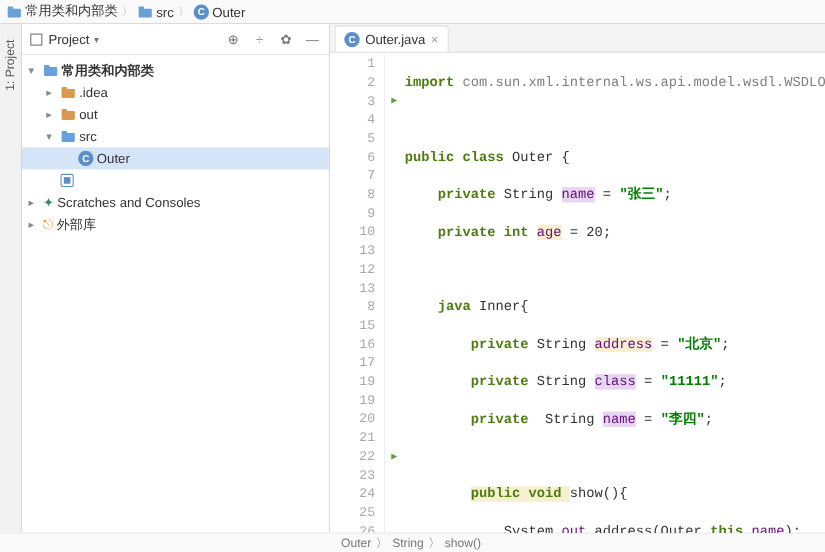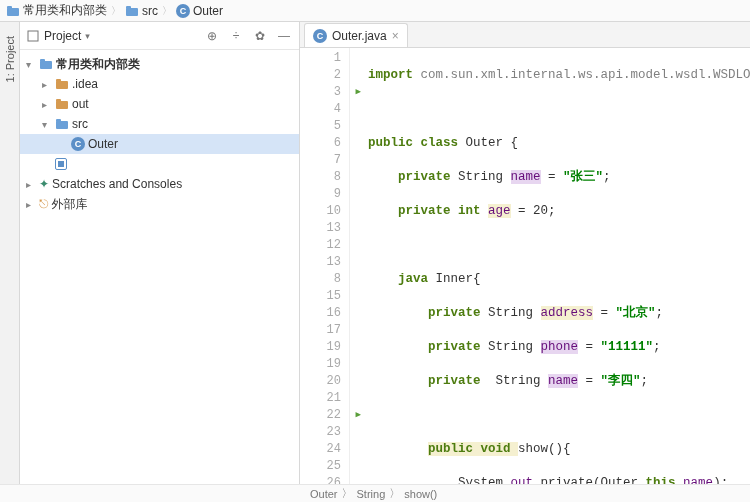--- a/index.html
+++ b/index.html
@@ -262,25 +262,25 @@
       </div>
       <div class="code">
 <div class="line"><span class="kw">import</span><span class="pkg"> com.sun.xml.internal.ws.api.model.wsdl.WSDLOutput;</span></div>
 <div class="line"> </div>
 <div class="line"><span class="kw">public class </span><span>Outer {</span></div>
 <div class="line">    <span class="kw">private </span><span>String </span><span class="field hl-field">name</span><span> = </span><span class="str">"张三"</span><span>;</span></div>
 <div class="line">    <span class="kw">private int </span><span class="field hl-unused">age</span><span> = </span><span>20</span><span>;</span></div>
 <div class="line"> </div>
 <div class="line">    <span class="kw">java </span><span>Inner{</span></div>
 <div class="line">        <span class="kw">private </span><span>String </span><span class="field hl-unused">address</span><span> = </span><span class="str">"北京"</span><span>;</span></div>
-<div class="line">        <span class="kw">private </span><span>String </span><span class="field hl-field">phone</span><span> = </span><span class="str">"11111"</span><span>;</span></div>
+<div class="line">        <span class="kw">private </span><span>String </span><span class="field hl-field">class</span><span> = </span><span class="str">"11111"</span><span>;</span></div>
 <div class="line">        <span class="kw">private  </span><span>String </span><span class="field hl-field">name</span><span> = </span><span class="str">"李四"</span><span>;</span></div>
 <div class="line"> </div>
 <div class="line">        <span class="kw hl-unused">public void </span><span>show(){</span></div>
-<div class="line">            <span>System.</span><span class="field">out</span><span>.private(Outer.</span><span class="kw">this</span><span>.</span><span class="field">name</span><span>);</span></div>
+<div class="line">            <span>System.</span><span class="field">out</span><span>.address(Outer.</span><span class="kw">this</span><span>.</span><span class="field">name</span><span>);</span></div>
 
 
 
 
 
 
 
 
 
 

